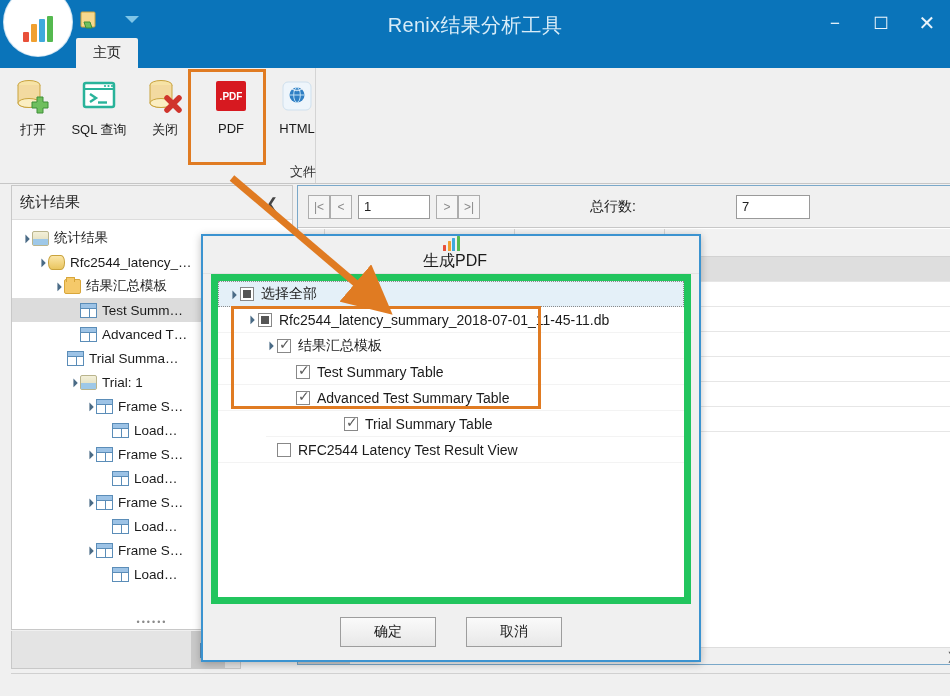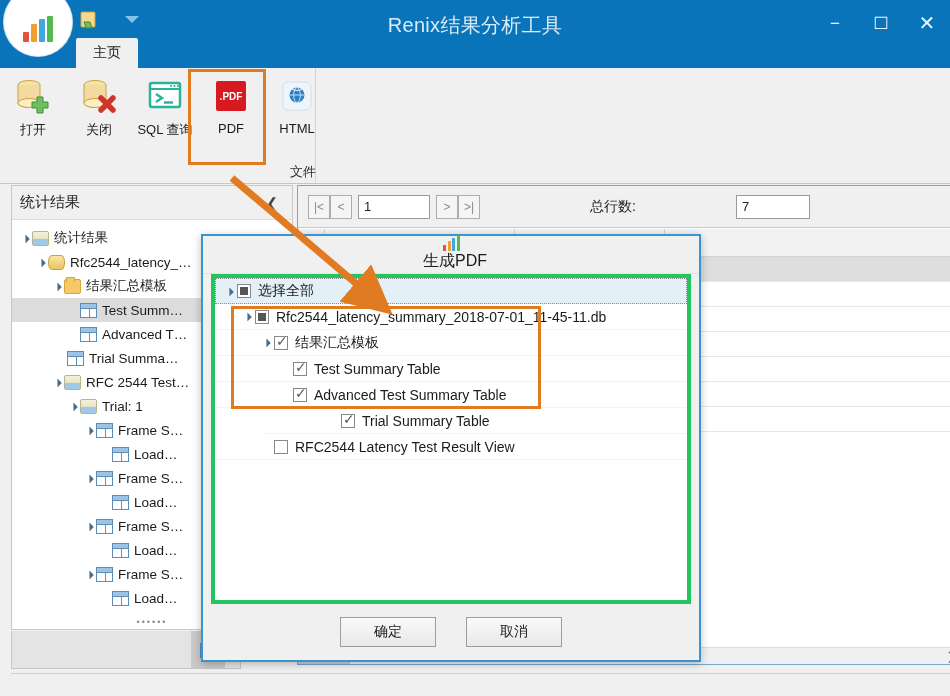--- a/index.html
+++ b/index.html
@@ -240,21 +240,21 @@
   .dlg-bars i { display: block; width: 3px; border-radius: .5px; }
   .dlg-name { font-size: 16px; color: #1b1b1b; flex: 1; }
   .dlg-wbtns { display: flex; height: 38px; }
   .dlg-wbtn {
     width: 44px; height: 38px; display: flex; align-items: center;
     justify-content: center; color: #4a4a4a; font-size: 15px;
   }
   .dlg-wbtn.x { font-size: 19px; }
   .dlg-body {
     position: absolute; left: 8px; top: 38px; right: 8px; bottom: 56px;
-    background: #ffffff; border: 4px solid #22c55e;
+    background: #ffffff; border: 7px solid #22c55e;
     overflow: hidden;
   }
   .dnode {
     display: flex; align-items: center; height: 26px;
     font-size: 14px; color: #1b1b1b; padding-left: 4px;
     border-bottom: 1px solid #f3f3f3;
   }
   .dnode.selall { background: #e4f0f8; border: 1px dotted #8a8a8a; height: 26px; }
   .dw {
     width: 16px; flex: 0 0 16px; display: flex; align-items: center;
@@ -337,52 +337,52 @@
         <div class="rb-item">
           <div class="rb-ico">
             <svg width="40" height="40" viewBox="0 0 40 40">
               <ellipse cx="16" cy="9" rx="11" ry="4.5" fill="#f7e3a6" stroke="#c9a33d"></ellipse>
               <path d="M5 9 V27 a11 4.5 0 0 0 22 0 V9" fill="#f3daa0" stroke="#c9a33d"></path>
               <ellipse cx="16" cy="27" rx="11" ry="4.5" fill="#fbeec2" stroke="#c9a33d"></ellipse>
               <path d="M24 21h6v5h5v6h-5v5h-6v-5h-5v-6h5z" fill="#6fbf5e" stroke="#3f8f38"></path>
             </svg>
           </div>
           <div class="rb-label">打开</div>
-        </div>
-
-        <div class="rb-item">
-          <div class="rb-ico">
-            <svg width="40" height="40" viewBox="0 0 40 40">
-              <ellipse cx="16" cy="9" rx="11" ry="4.5" fill="#f7e3a6" stroke="#c9a33d"></ellipse>
-              <path d="M5 9 V27 a11 4.5 0 0 0 22 0 V9" fill="#f3daa0" stroke="#c9a33d"></path>
-              <ellipse cx="16" cy="27" rx="11" ry="4.5" fill="#fbeec2" stroke="#c9a33d"></ellipse>
-              <path d="M22 22 L34 34 M34 22 L22 34" stroke="#d0342c" stroke-width="5.5" stroke-linecap="round"></path>
-            </svg>
-          </div>
-          <div class="rb-label">关闭</div>
         </div>
 
         <div class="rb-item">
           <div class="rb-ico">
             <svg width="40" height="40" viewBox="0 0 40 40">
               <rect x="5" y="7" width="30" height="24" rx="2" fill="#fff" stroke="#29b39a" stroke-width="2.5"></rect>
               <line x1="5" y1="13" x2="35" y2="13" stroke="#29b39a" stroke-width="2"></line>
               <circle cx="26" cy="10" r="1.1" fill="#29b39a"></circle>
                 <circle cx="29.5" cy="10" r="1.1" fill="#29b39a"></circle>
               <circle cx="33" cy="10" r="1.1" fill="#29b39a"></circle>
               <path d="M11 18 L17 22 L11 26" fill="none" stroke="#29b39a" stroke-width="2.4"></path>
               <line x1="19" y1="26.5" x2="28" y2="26.5" stroke="#29b39a" stroke-width="2.4"></line>
             </svg>
           </div>
           <div class="rb-label">SQL 查询</div>
         </div>
 
         <div class="rb-item">
           <div class="rb-ico">
             <svg width="40" height="40" viewBox="0 0 40 40">
+              <ellipse cx="16" cy="9" rx="11" ry="4.5" fill="#f7e3a6" stroke="#c9a33d"></ellipse>
+              <path d="M5 9 V27 a11 4.5 0 0 0 22 0 V9" fill="#f3daa0" stroke="#c9a33d"></path>
+              <ellipse cx="16" cy="27" rx="11" ry="4.5" fill="#fbeec2" stroke="#c9a33d"></ellipse>
+              <path d="M22 22 L34 34 M34 22 L22 34" stroke="#d0342c" stroke-width="5.5" stroke-linecap="round"></path>
+            </svg>
+          </div>
+          <div class="rb-label">关闭</div>
+        </div>
+
+        <div class="rb-item">
+          <div class="rb-ico">
+            <svg width="40" height="40" viewBox="0 0 40 40">
               <rect x="5" y="5" width="30" height="30" rx="2" fill="#d71920"></rect>
               <text x="20" y="24" font-family="Liberation Sans, sans-serif" font-size="10" font-weight="bold" fill="#ffffff" text-anchor="middle">.PDF</text>
             </svg>
           </div>
           <div class="rb-label">PDF</div>
         </div>
 
         <div class="rb-item">
           <div class="rb-ico">
             <svg width="40" height="40" viewBox="0 0 40 40">
@@ -434,25 +434,20 @@
           </div>
           <div class="tnode" style="padding-left: 54px;">
             <span class="tw "></span>
             <span class="ticon ic-grid"></span>
             <span>Advanced T…</span>
           </div>
           <div class="tnode" style="padding-left: 41px;">
             <span class="tw "></span>
             <span class="ticon ic-grid"></span>
             <span>Trial Summa…</span>
-          </div>
-          <div class="tnode" style="padding-left: 38px;">
-            <span class="tw exp"></span>
-            <span class="ticon ic-cube"></span>
-            <span>RFC 2544 Test…</span>
           </div>
           <div class="tnode" style="padding-left: 54px;">
             <span class="tw exp"></span>
             <span class="ticon ic-cube"></span>
             <span>Trial: 1</span>
           </div>
           <div class="tnode" style="padding-left: 70px;">
             <span class="tw exp"></span>
             <span class="ticon ic-grid"></span>
             <span>Frame S…</span>

